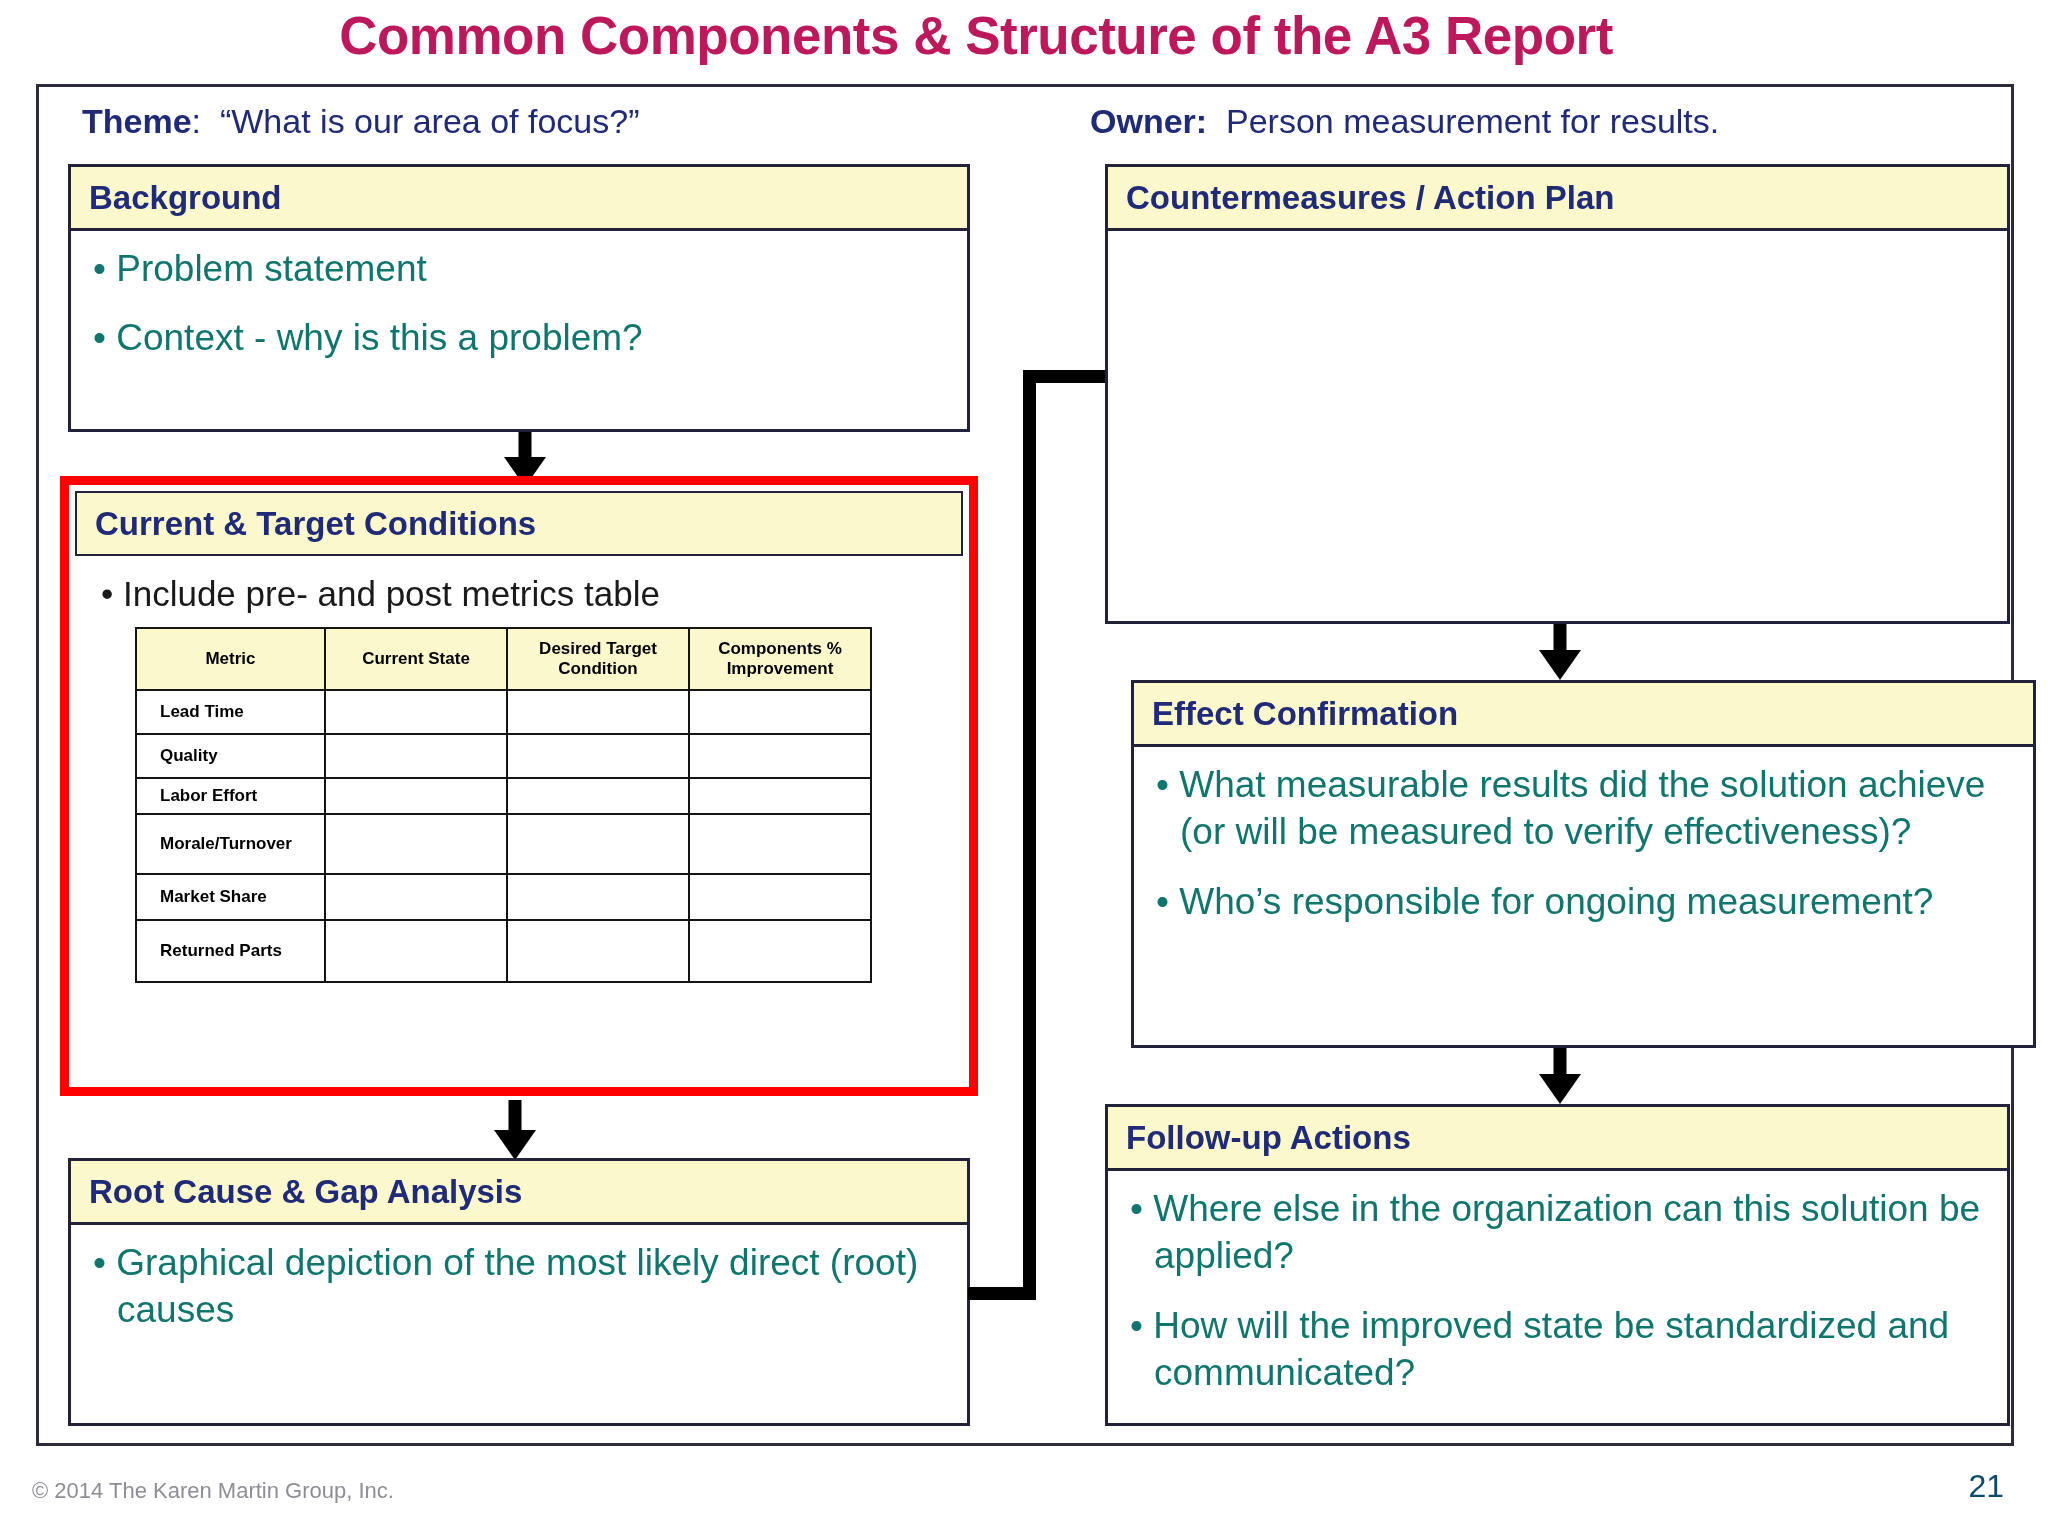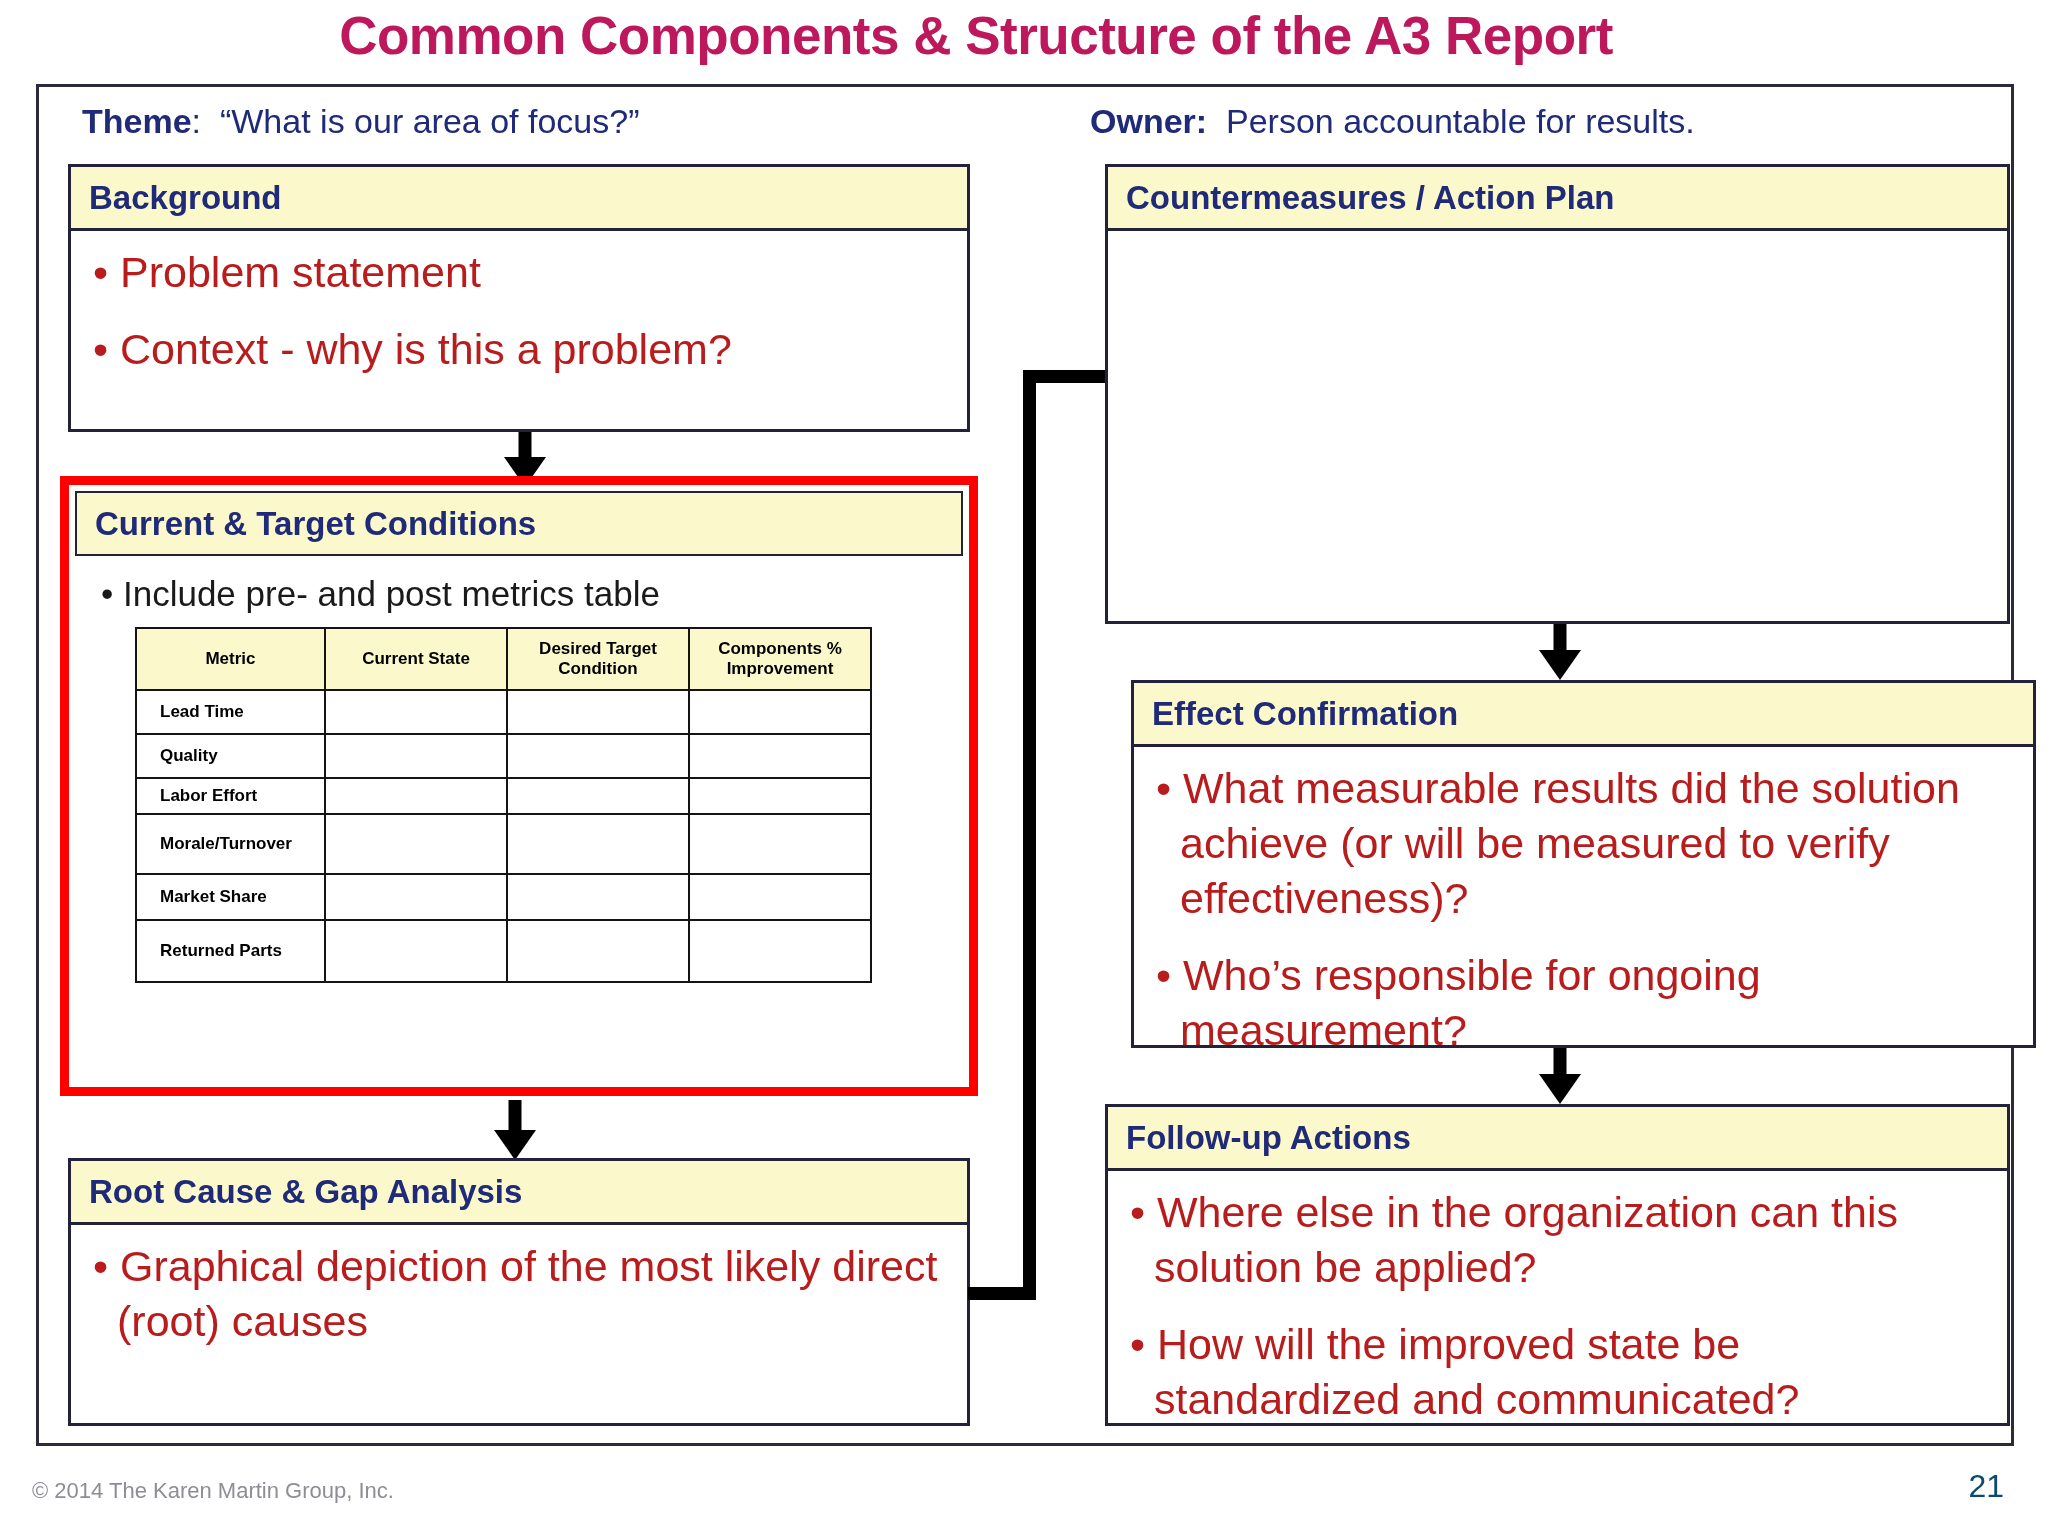--- a/index.html
+++ b/index.html
@@ -62,22 +62,22 @@
     font-weight: bold;
     font-size: 33px;
     line-height: 1;
     padding: 14px 0 14px 18px;
     white-space: nowrap;
   }
   .box > .bbody {
     padding: 14px 22px 0 22px;
   }
   .bbody .bullet {
-    color: #b91c1c;
-    font-size: 43px;
+    color: #0f766e;
+    font-size: 37px;
     line-height: 1.28;
     margin-bottom: 22px;
     text-indent: -24px;
     padding-left: 24px;
   }
 
   
   #box-current {
     border: 9px solid #FF0000;
     padding: 6px;
@@ -181,21 +181,21 @@
 
   <div id="title">Common Components &amp; Structure of the A3 Report</div>
 
   <div id="frame"></div>
 
   <div id="theme-line" class="hdrline">
     <span class="lbl">Theme</span><span>:</span>&nbsp;&nbsp;<span>“What is our area of focus?”</span>
   </div>
 
   <div id="owner-line" class="hdrline">
-    <span class="lbl">Owner:</span>&nbsp;&nbsp;<span>Person accountable for results.</span>
+    <span class="lbl">Owner:</span>&nbsp;&nbsp;<span>Person measurement for results.</span>
   </div>
 
   <div class="box" id="box-background" style="left:68px; top:164px; width:902px; height:268px;">
     <div class="bhead">Background</div>
     <div class="bbody">
       <div class="bullet">• Problem statement</div>
       <div class="bullet">• Context - why is this a problem?</div>
     </div>
   </div>
 

